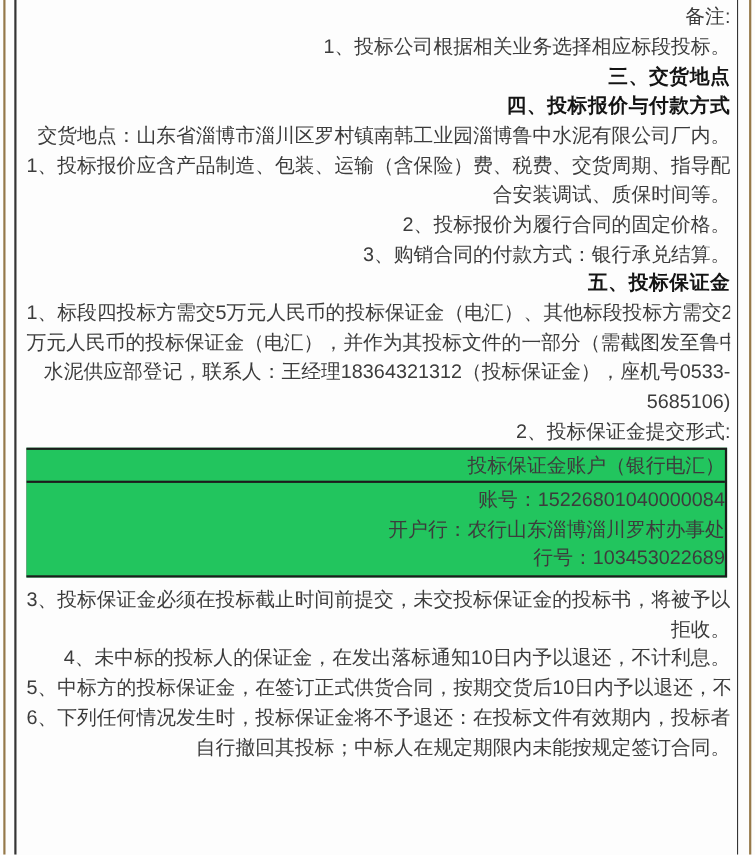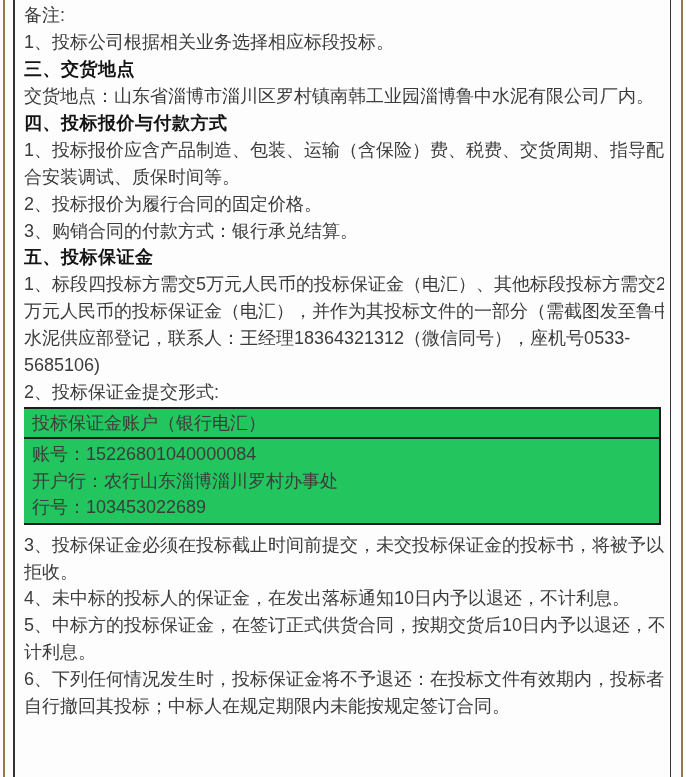--- a/index.html
+++ b/index.html
@@ -9,20 +9,21 @@
     height: 777px;
     background: #fdfdfd;
     font-family: "Liberation Sans", sans-serif;
     overflow: hidden;
   }
   .page {
     position: relative;
     width: 686px;
     height: 777px;
     overflow: hidden;
+    text-align: right;
   }
   .vline {
     position: absolute;
     top: 0;
     bottom: 0;
   }
   .vline.gold { width: 2px; background: #95794a; }
   .vline.dark { width: 1.5px; background: #343434; }
   .gold-left  { left: 3px; }
   .dark-left  { left: 13px; }
@@ -86,46 +87,45 @@
   <div class="vline gold gold-left"></div>
   <div class="vline dark dark-left"></div>
   <div class="vline dark dark-right"></div>
   <div class="vline gold gold-right"></div>
 
   <div class="content">
     <div id="top-lines">
         <div class="line">备注:</div>
         <div class="line">1、投标公司根据相关业务选择相应标段投标。</div>
         <div class="line heading">三、交货地点</div>
+        <div class="line heading">四、投标报价与付款方式</div>
         <div class="line">交货地点：山东省淄博市淄川区罗村镇南韩工业园淄博鲁中水泥有限公司厂内。</div>
-        <div class="line heading">四、投标报价与付款方式</div>
         <div class="line">1、投标报价应含产品制造、包装、运输（含保险）费、税费、交货周期、指导配</div>
         <div class="line">合安装调试、质保时间等。</div>
         <div class="line">2、投标报价为履行合同的固定价格。</div>
         <div class="line">3、购销合同的付款方式：银行承兑结算。</div>
         <div class="line heading">五、投标保证金</div>
         <div class="line">1、标段四投标方需交5万元人民币的投标保证金（电汇）、其他标段投标方需交2</div>
         <div class="line">万元人民币的投标保证金（电汇），并作为其投标文件的一部分（需截图发至鲁中</div>
-        <div class="line">水泥供应部登记，联系人：王经理18364321312（微信同号），座机号0533-</div>
+        <div class="line">水泥供应部登记，联系人：王经理18364321312（投标保证金），座机号0533-</div>
         <div class="line">5685106)</div>
         <div class="line">2、投标保证金提交形式:</div>
       </div>
 
     <div class="deposit-table">
       <div class="t-header">投标保证金账户（银行电汇）</div>
       <div class="t-body" id="table-rows">
           <div class="t-row">账号：15226801040000084</div>
           <div class="t-row">开户行：农行山东淄博淄川罗村办事处</div>
           <div class="t-row">行号：103453022689</div>
         </div>
     </div>
 
     <div id="bottom-lines">
         <div class="line">3、投标保证金必须在投标截止时间前提交，未交投标保证金的投标书，将被予以</div>
         <div class="line">拒收。</div>
         <div class="line">4、未中标的投标人的保证金，在发出落标通知10日内予以退还，不计利息。</div>
         <div class="line">5、中标方的投标保证金，在签订正式供货合同，按期交货后10日内予以退还，不</div>
-        <div class="line">计利息。</div>
         <div class="line">6、下列任何情况发生时，投标保证金将不予退还：在投标文件有效期内，投标者</div>
         <div class="line">自行撤回其投标；中标人在规定期限内未能按规定签订合同。</div>
       </div>
   </div>
 </div>
 
 </body></html>

